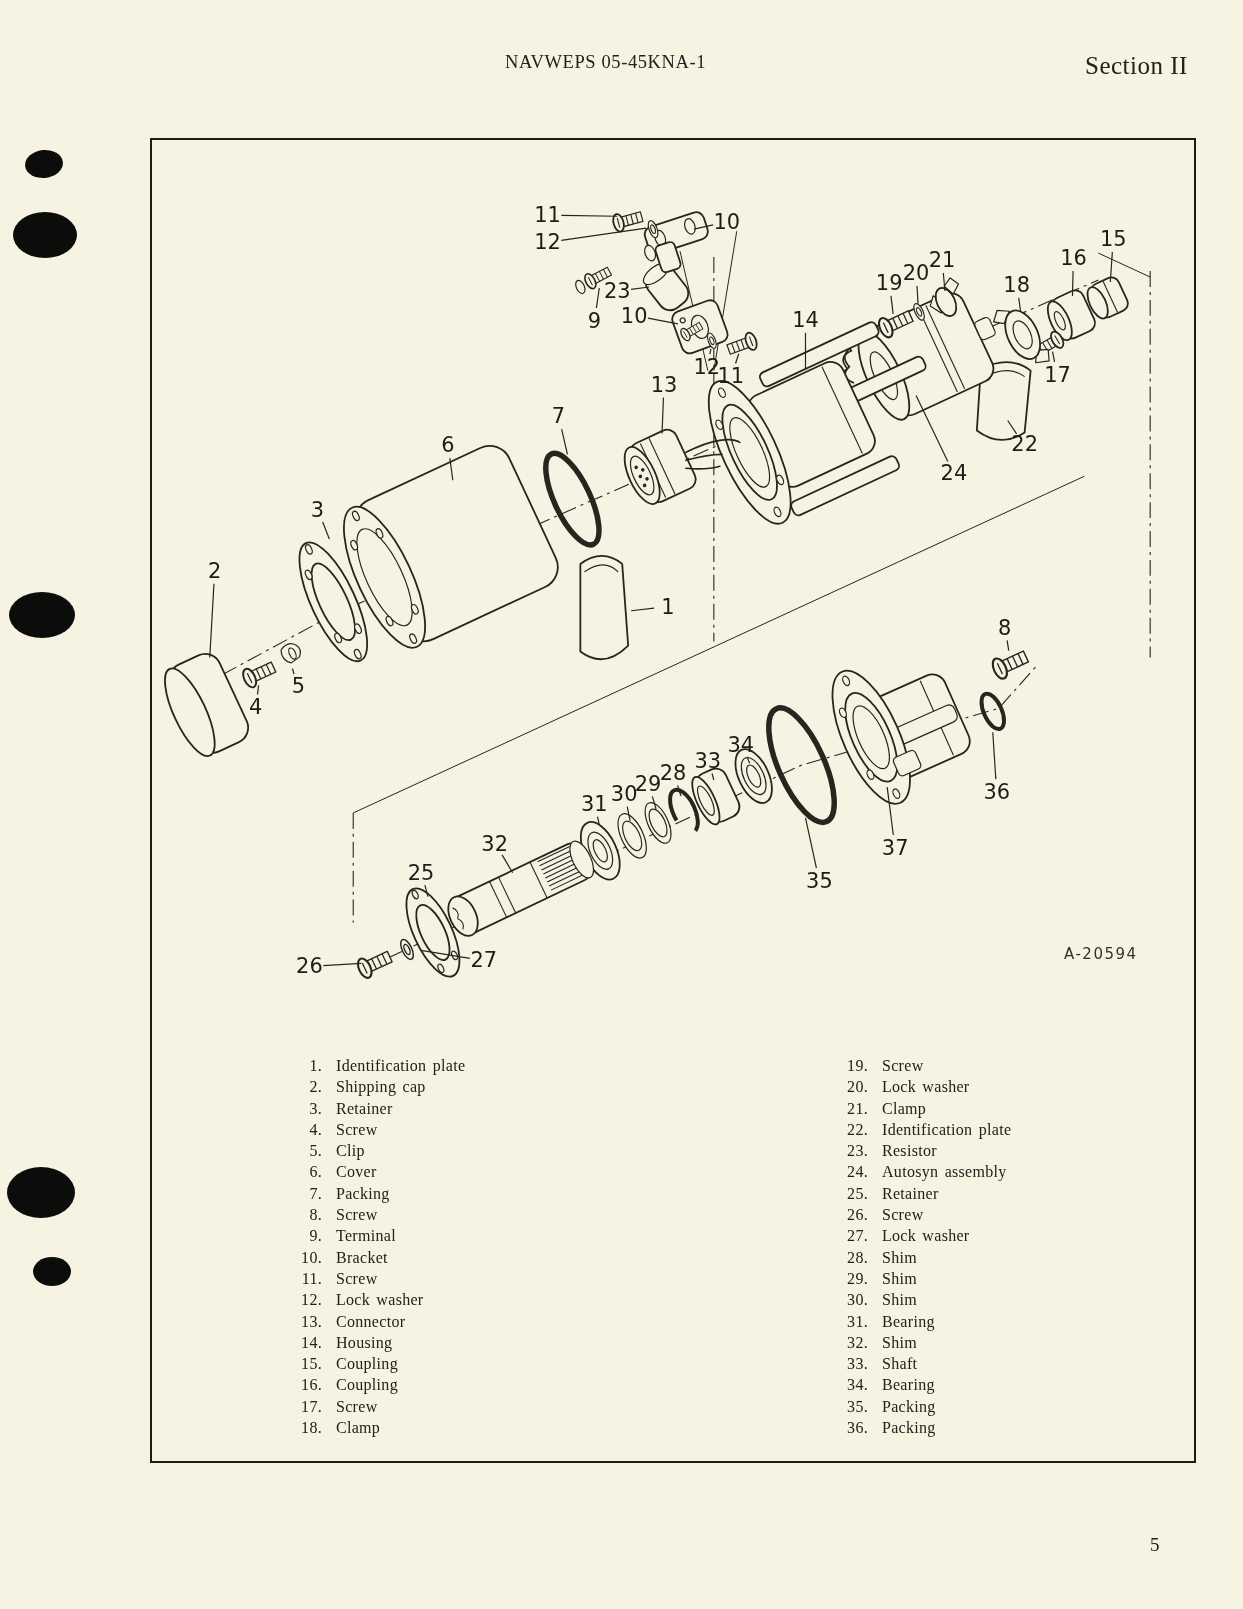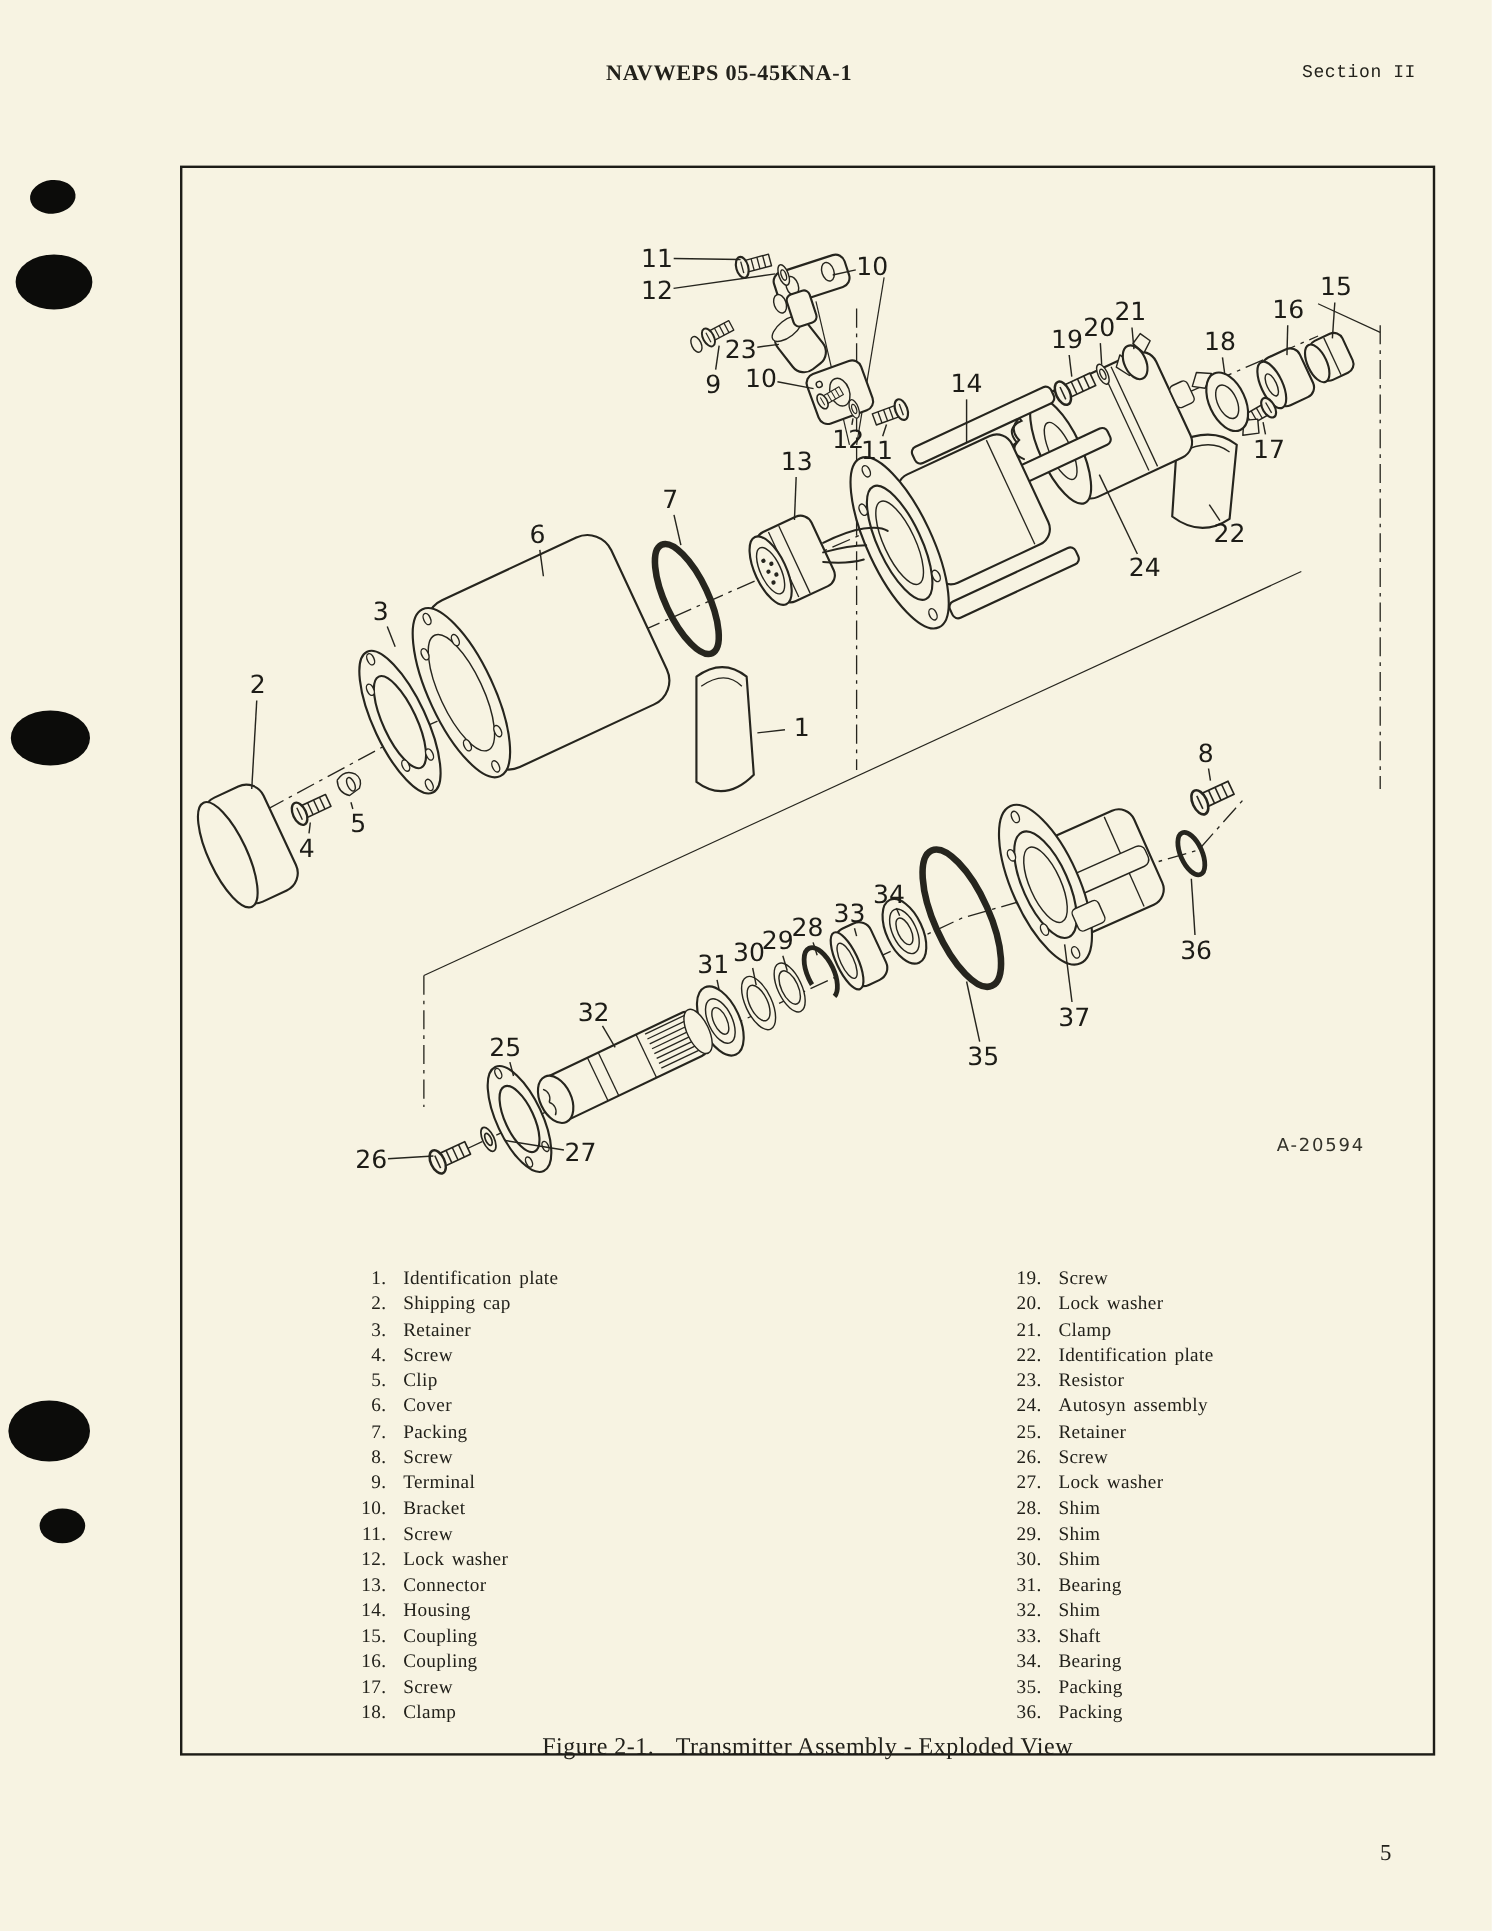--- a/index.html
+++ b/index.html
@@ -10,22 +10,22 @@
     font-family:"Liberation Serif", serif;
     color:#22211b;
     overflow:hidden;
   }
   .binder-hole{position:absolute;background:#0c0c0a;border-radius:50%;}
   .h1{left:25px;top:150px;width:38px;height:28px;transform:rotate(-6deg);}
   .h2{left:13px;top:212px;width:64px;height:46px;}
   .h3{left:9px;top:592px;width:66px;height:46px;}
   .h4{left:7px;top:1167px;width:68px;height:51px;}
   .h5{left:33px;top:1257px;width:38px;height:29px;}
-  .header-doc{position:absolute;left:505px;top:52px;font-size:18.5px;letter-spacing:0.6px;font-weight:bold;}
-  .header-section{position:absolute;left:1085px;top:52px;font-size:15px;letter-spacing:0.5px;font-family:Liberation Mono, monospace;}
+  .header-doc{position:absolute;left:505px;top:52px;font-size:18.5px;letter-spacing:0.6px;}
+  .header-section{position:absolute;left:1085px;top:52px;font-size:25px;letter-spacing:0.5px;}
   .figure-box{
     position:absolute;left:150px;top:115px;width:1046px;height:1325px;
     border:2.2px solid #1d1c17;box-sizing:border-box;margin-top:23px;
   }
   #diagram-svg{position:absolute;left:0;top:0;width:100%;height:100%;}
   .drawing-ref{
     position:absolute;left:912px;top:805px;
     font-family:"DejaVu Sans", sans-serif;font-size:15px;letter-spacing:1.5px;color:#33322a;
   }
   .plist{position:absolute;top:915px;font-size:16px;line-height:21.3px;letter-spacing:0.3px;word-spacing:2px;}
@@ -542,18 +542,15 @@
         <div class="plist-row"><span class="plist-no">31</span><span class="plist-name">Bearing</span></div>
         <div class="plist-row"><span class="plist-no">32</span><span class="plist-name">Shim</span></div>
         <div class="plist-row"><span class="plist-no">33</span><span class="plist-name">Shaft</span></div>
         <div class="plist-row"><span class="plist-no">34</span><span class="plist-name">Bearing</span></div>
         <div class="plist-row"><span class="plist-no">35</span><span class="plist-name">Packing</span></div>
         <div class="plist-row"><span class="plist-no">36</span><span class="plist-name">Packing</span></div>
       </div>
 
   </div>
 
-  <div class="caption">
-    <span>Figure 2-1.</span><span class="caption-title">Transmitter Assembly - Exploded View</span>
-  </div>
 
   <div class="page-number">5</div>
 </div>
 
 </body></html>

